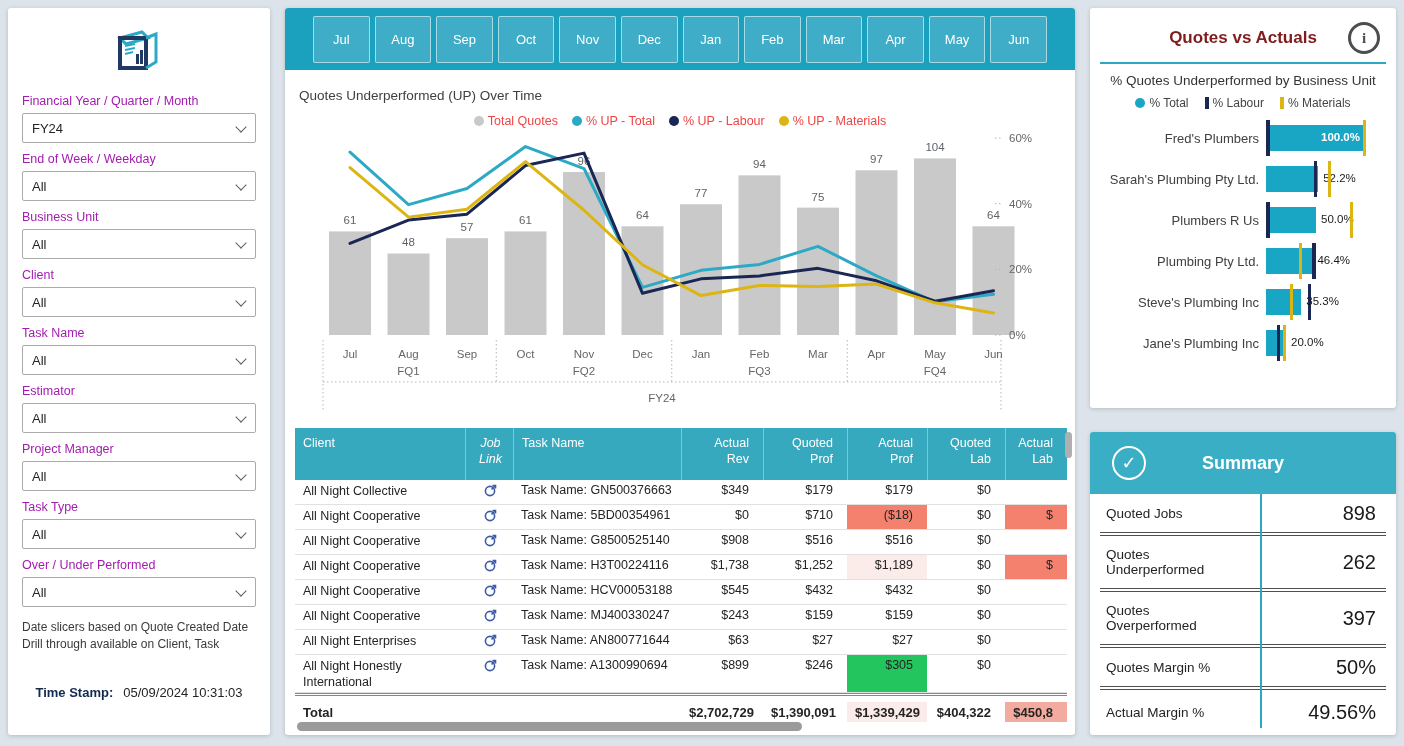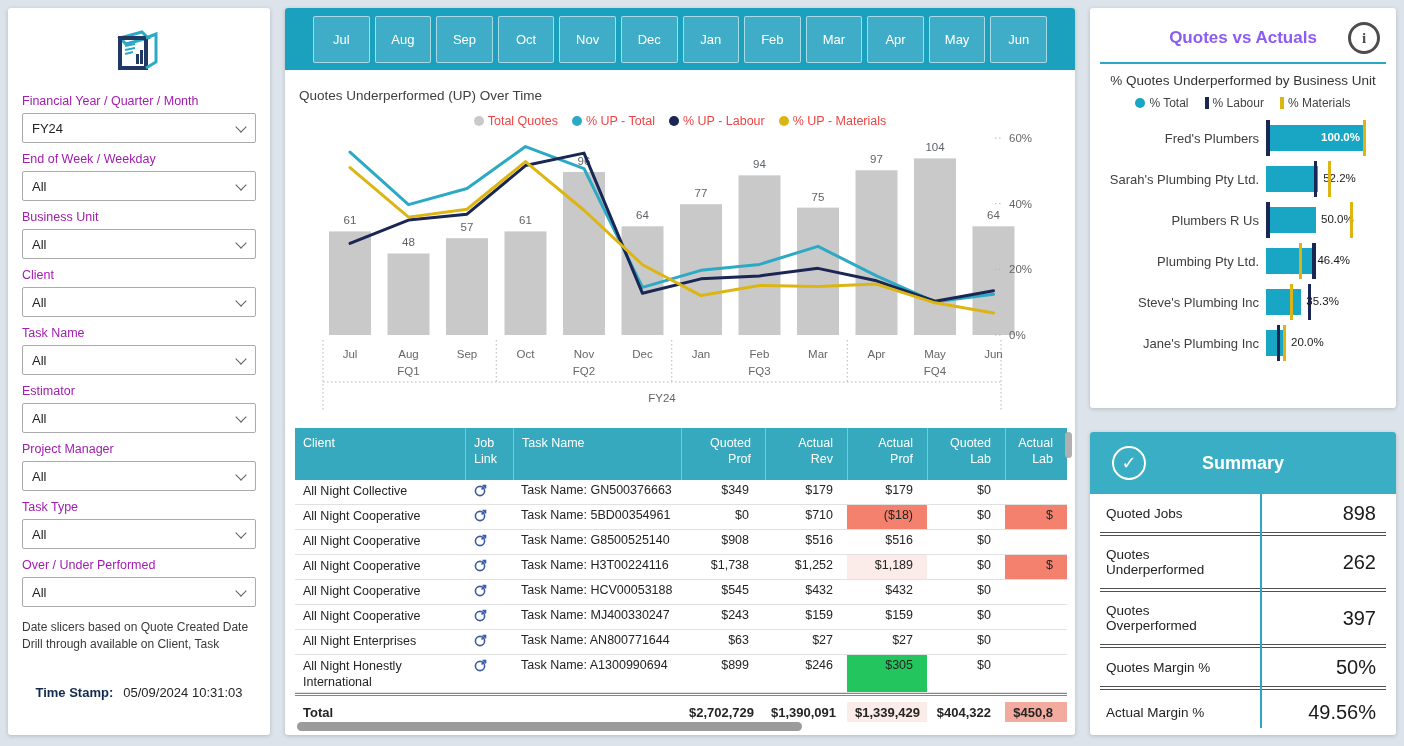--- a/index.html
+++ b/index.html
@@ -46,33 +46,33 @@
 
   
   .tablewrap { position:absolute; top:420px; left:10px; width:772px; overflow:hidden; }
   .trow { display:flex; align-items:stretch; }
   .thead { background:#36a9be; color:#fff; min-height:52px; }
   .thead .tcell { font-size:12.5px; padding-top:7px; border-left:1px solid rgba(255,255,255,.35); }
   .thead .tcell:first-child { border-left:none; }
   .tbody { border-bottom:1px solid #e1e1e1; min-height:25px; background:#fff; }
   .tcell { font-size:12.5px; padding:3px 6px 2px 8px; overflow:hidden; white-space:nowrap; }
   .wrap { white-space:normal; line-height:16px; }
-  .c0{width:170px;} .c1{width:48px; } .c2{width:168px;}
+  .c0{width:170px;} .c1{width:48px; text-align:center;font-style:italic;} .c2{width:168px;}
   .c3{width:82px;} .c4{width:84px;} .c5{width:80px;} .c6{width:78px;} .c7{width:62px;}
   .num { text-align:right; padding-right:14px; }
   .totalrow { border-top:3px double #2ba8c4; font-weight:bold; min-height:34px; align-items:center; background:#fff; }
   .totalrow .tcell { font-size:13px; }
   .hscroll-thumb { position:absolute; left:12px; top:714px; width:505px; height:9px;
                    background:#9b9b9b; border-radius:5px; cursor:pointer; }
   .vscroll-thumb { position:absolute; right:3px; top:424px; width:7px; height:26px;
                    background:#b0b0b0; border-radius:4px; cursor:pointer; }
 
   
   .qva { left:1090px; top:8px; width:306px; height:400px; }
-  .qva-title { text-align:center; font-size:17px; font-weight:bold; color:#8b5cf6; padding-top:20px; }
+  .qva-title { text-align:center; font-size:17px; font-weight:bold; color:#7f1d1d; padding-top:20px; }
   .info-icon { position:absolute; right:16px; top:14px; width:32px; height:32px; border:3px solid #4d4d4d;
                border-radius:50%; color:#4d4d4d; font-weight:bold; font-size:15px; font-family:"Liberation Serif",serif;
                display:flex; align-items:center; justify-content:center; cursor:pointer; }
   .qva-divider { margin:14px 10px 0 10px; height:2px; background:#2ba8c4; }
   .qva-subtitle { text-align:center; font-size:13.5px; color:#333; margin-top:9px; }
   .legend2 { display:flex; justify-content:center; gap:16px; font-size:12px; color:#444; margin-top:8px; }
   .bullet-rows { margin-top:8px; }
   .bullet-row { display:flex; align-items:center; height:41px; }
   .bullet-label { width:176px; text-align:right; font-size:13px; color:#404040; padding-right:7px;
                   white-space:nowrap; overflow:hidden; }
@@ -282,22 +282,22 @@
         <text x="714" y="209" class="ax">0%</text>
         <polyline points="55,22.11833333333334 113.5,74.65166666666664 172,58.56333333333333 230.5,16.53666666666666 289,38.535 347.5,157.39166666666665 406,140.31833333333333 464.5,134.40833333333333 523,116.35 581.5,145.9 640,171.83833333333334 698.5,164.28666666666666" fill="none" stroke="#2ca9c5" stroke-width="3" stroke-linejoin="round" stroke-linecap="round"></polyline>
         <polyline points="55,113.39500000000001 113.5,90.08333333333333 172,84.17333333333335 230.5,35.58000000000001 289,23.103333333333325 347.5,163.30166666666668 406,148.855 464.5,145.9 523,138.34833333333333 581.5,150.825 640,171.18166666666667 698.5,160.675" fill="none" stroke="#1a2653" stroke-width="3" stroke-linejoin="round" stroke-linecap="round"></polyline>
         <polyline points="55,37.55000000000001 113.5,87.12833333333334 172,79.24833333333333 230.5,31.639999999999986 289,80.23333333333333 347.5,134.73666666666668 406,165.6 464.5,155.42166666666668 523,156.40666666666667 581.5,154.10833333333332 640,172.82333333333332 698.5,183.00166666666667" fill="none" stroke="#ddb513" stroke-width="3" stroke-linejoin="round" stroke-linecap="round"></polyline>
       </svg>
     <div class="tablewrap" id="table">
         <div class="trow thead">
           <div class="tcell c0 wrap">Client</div>
           <div class="tcell c1 wrap">Job Link</div>
           <div class="tcell c2 wrap">Task Name</div>
+          <div class="tcell c3 wrap num">Actual Rev</div>
           <div class="tcell c4 wrap num">Quoted Prof</div>
-          <div class="tcell c3 wrap num">Actual Rev</div>
           <div class="tcell c5 wrap num">Actual Prof</div>
           <div class="tcell c6 wrap num">Quoted Lab</div>
           <div class="tcell c7 wrap num">Actual Lab</div>
         </div>
         <div class="trow tbody">
           <div class="tcell c0 wrap">All Night Collective</div>
           <div class="tcell c1"><svg width="15" height="15" viewBox="0 0 15 15">
               <circle cx="7" cy="8" r="4.6" fill="none" stroke="#3b5ba5" stroke-width="1.6"></circle>
               <line x1="8.5" y1="6.5" x2="12.5" y2="2.5" stroke="#3b5ba5" stroke-width="1.6"></line>
               <polyline points="9.5,2.5 12.5,2.5 12.5,5.5" fill="none" stroke="#3b5ba5" stroke-width="1.6"></polyline>

